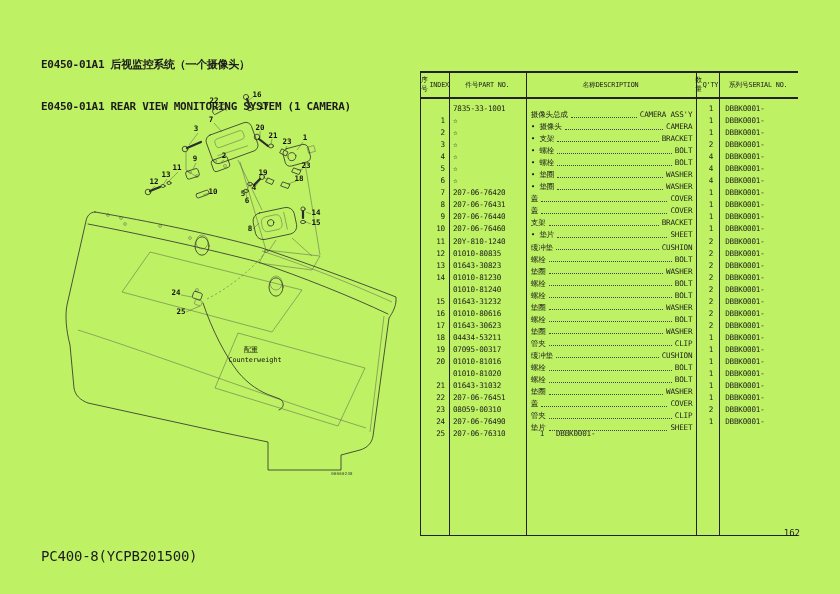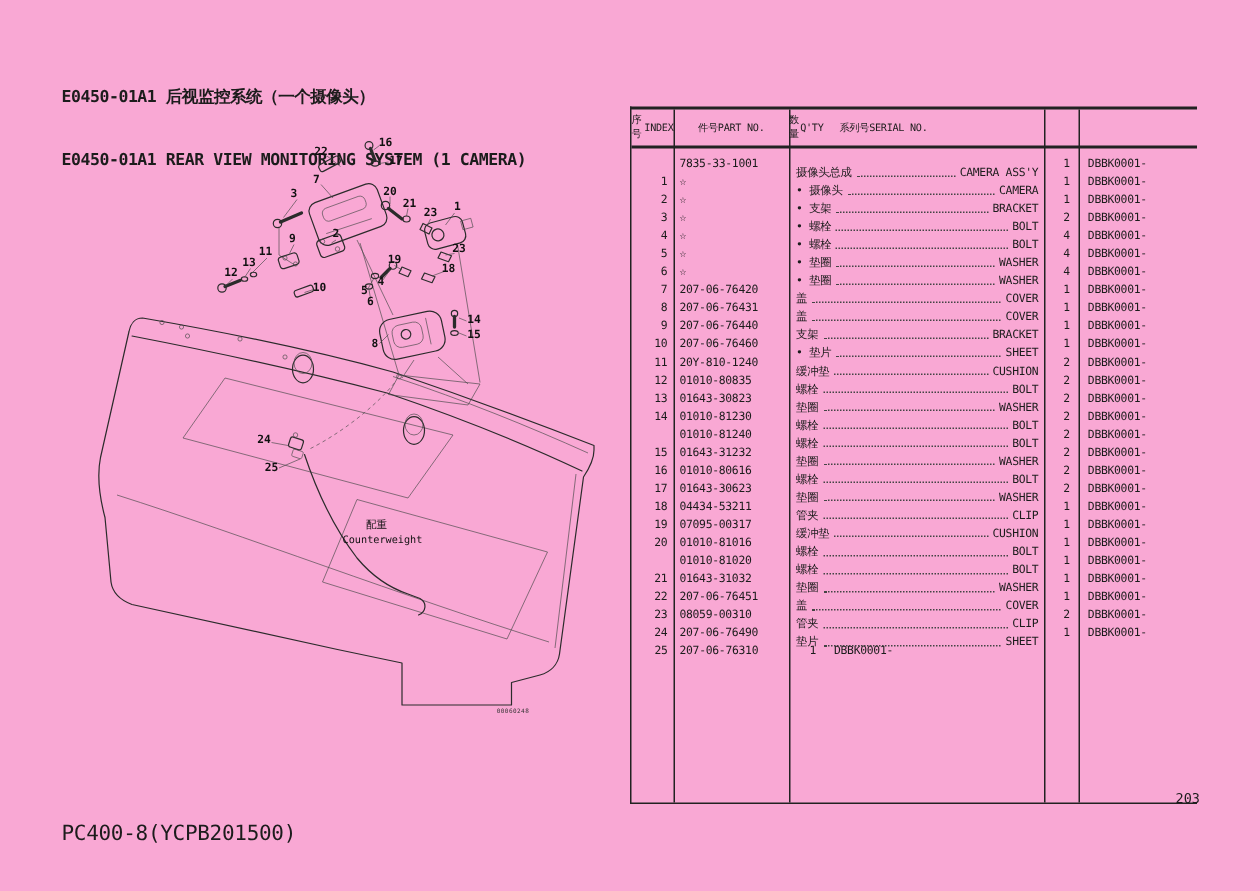--- a/index.html
+++ b/index.html
@@ -1,16 +1,16 @@
 <!DOCTYPE html>
 <html><head>
 <meta charset="utf-8">
 <style>
   html,body{margin:0;padding:0;background:#e8e8e8}
-  .page{position:relative;width:840px;height:594px;background:#f9a8d4;overflow:hidden;
+  .page{position:relative;width:840px;height:594px;background:#bef264;overflow:hidden;
         font-family:"DejaVu Sans Mono","Liberation Mono",monospace;color:#1c1c1c}
   .title-block{position:absolute;left:41px;top:30px;font-size:11px;line-height:14px;
         font-weight:600;letter-spacing:-0.3px;white-space:pre}
   
   .tbl{position:absolute;left:420px;top:71px;width:378px;height:465px;
        border-top:2px solid #222;border-bottom:1.5px solid #222;border-left:1px solid #222;box-sizing:border-box}
   .vline{position:absolute;top:0;bottom:0;width:1px;background:#222}
   .hsep{position:absolute;left:0;width:100%;top:24px;height:1.5px;background:#222}
   .thead{position:absolute;left:0;top:0;width:100%;height:24px;display:flex}
   .th{display:flex;flex-direction:row;justify-content:center;align-items:center;
@@ -242,20 +242,24 @@
 
     <div class="thead">
       <div class="th w-idx">
         <span>序号</span>
         <span>INDEX</span>
       </div>
       <div class="th w-part">
         <span>件号</span>
         <span>PART NO.</span>
       </div>
+      <div class="th w-desc">
+        <span>名称</span>
+        <span>DESCRIPTION</span>
+      </div>
       <div class="th w-qty">
         <span>数量</span>
         <span>Q'TY</span>
       </div>
       <div class="th w-ser">
         <span>系列号</span>
         <span>SERIAL NO.</span>
       </div>
     </div>
 
@@ -560,14 +564,14 @@
         <div class="t-row">
           <div class="c-idx">25</div>
           <div class="c-part">207-06-76310</div>
           <div class="c-qty">1</div>
           <div class="c-ser">DBBK0001-</div>
         </div>
       </div>
   </div>
 
   <div class="footer-left">PC400-8(YCPB201500)</div>
-  <div class="page-num">203</div>
+  <div class="page-num">162</div>
 </div>
 
 </body></html>

